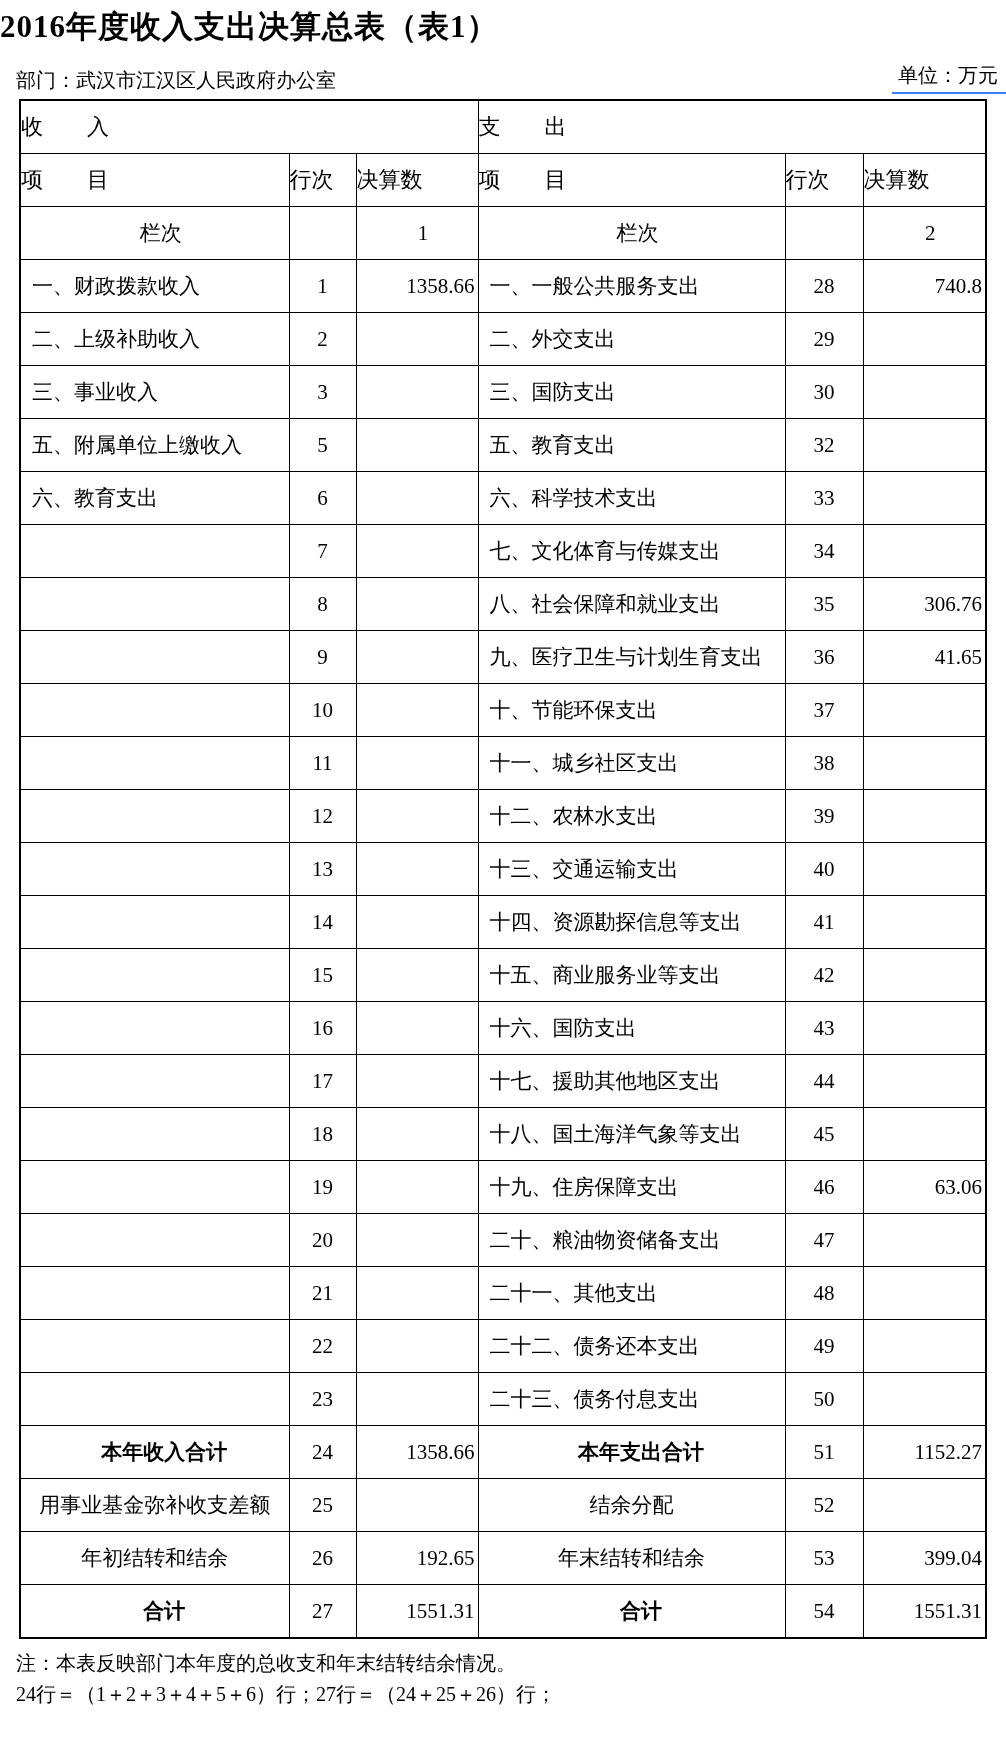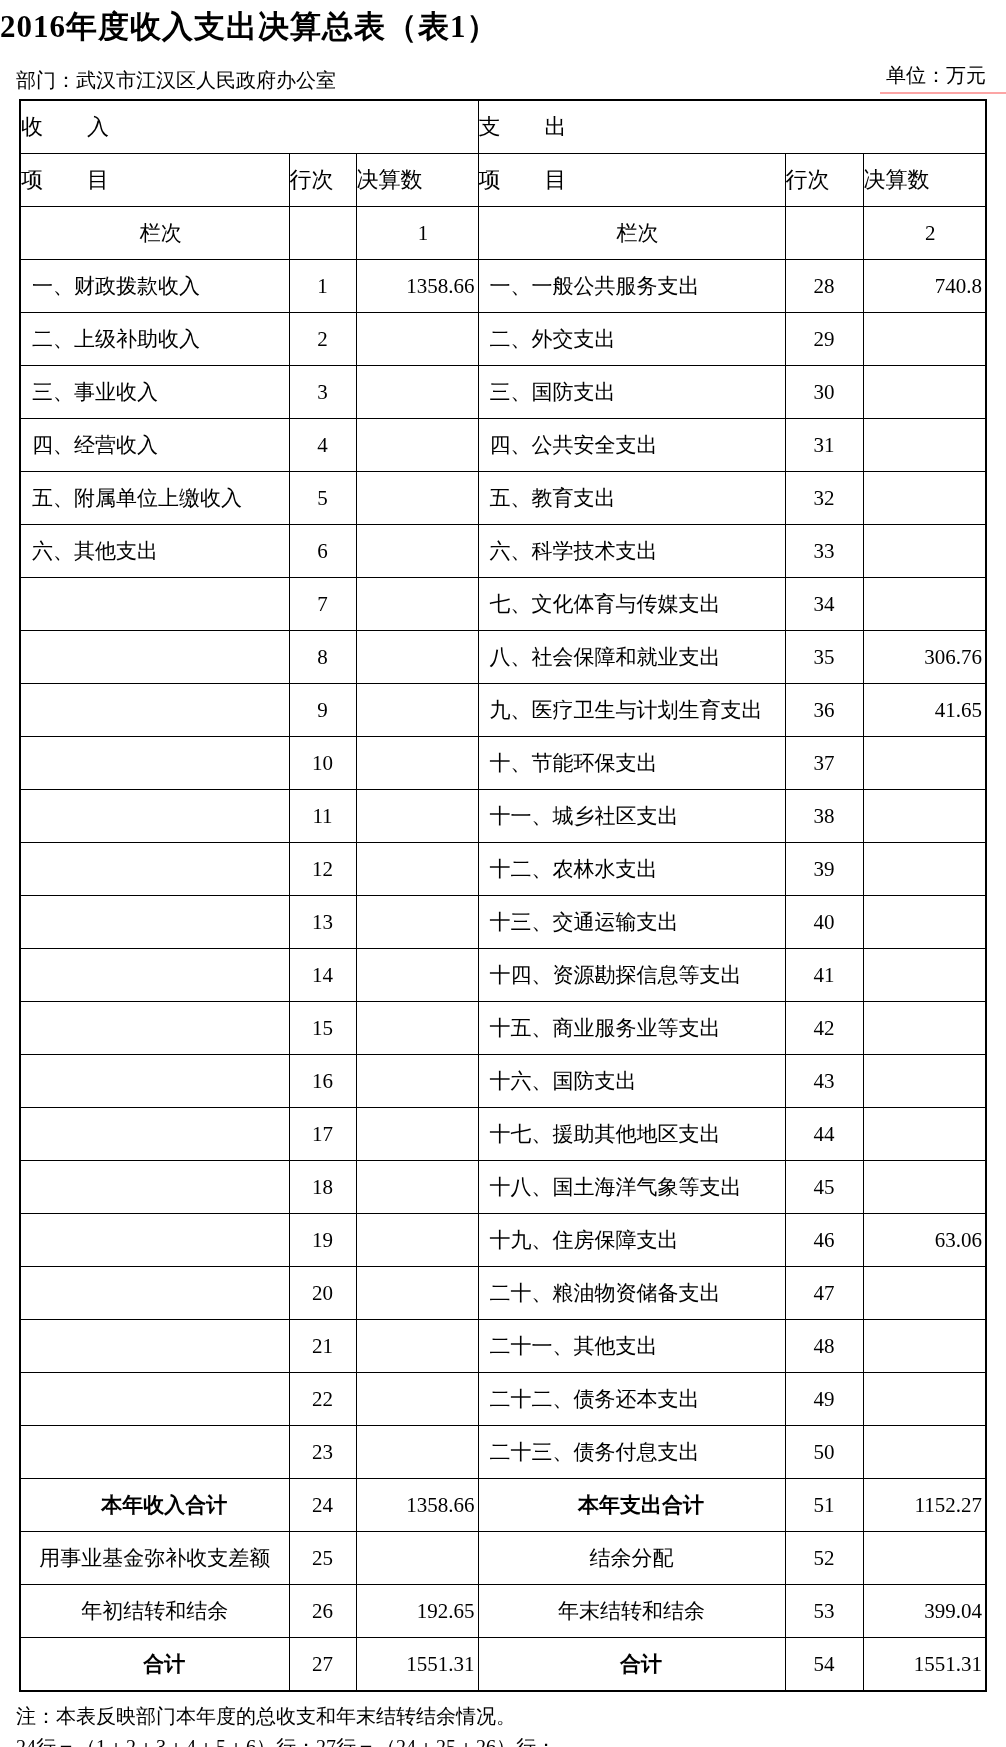--- a/index.html
+++ b/index.html
@@ -21,22 +21,22 @@
   .meta-row{
     display:flex;
     justify-content:space-between;
     align-items:flex-end;
     margin:16px 0 5px 16px;
     gap:36px;
   }
   .dept{font-size:20px;}
   .unit{
     font-size:20px;
-    border-bottom:2px solid #fca5a5;
-    padding:0 20px 3px 6px;
+    border-bottom:2px solid #3b82f6;
+    padding:0 8px 3px 6px;
   }
   table.budget{
     border-collapse:collapse;
     table-layout:fixed;
     margin-left:19px;
     width:966px;
     border:2px solid #000;
   }
   .budget th,.budget td{
     border:1px solid #000;
@@ -125,37 +125,29 @@
         </tr>
         <tr>
           <td class="project">三、事业收入</td>
           <td class="lineno">3</td>
           <td class="amount"></td>
           <td class="project">三、国防支出</td>
           <td class="lineno">30</td>
           <td class="amount"></td>
         </tr>
         <tr>
-          <td class="project">四、经营收入</td>
-          <td class="lineno">4</td>
-          <td class="amount"></td>
-          <td class="project">四、公共安全支出</td>
-          <td class="lineno">31</td>
-          <td class="amount"></td>
-        </tr>
-        <tr>
           <td class="project">五、附属单位上缴收入</td>
           <td class="lineno">5</td>
           <td class="amount"></td>
           <td class="project">五、教育支出</td>
           <td class="lineno">32</td>
           <td class="amount"></td>
         </tr>
         <tr>
-          <td class="project">六、其他支出</td>
+          <td class="project">六、教育支出</td>
           <td class="lineno">6</td>
           <td class="amount"></td>
           <td class="project">六、科学技术支出</td>
           <td class="lineno">33</td>
           <td class="amount"></td>
         </tr>
         <tr>
           <td class="project"></td>
           <td class="lineno">7</td>
           <td class="amount"></td>

